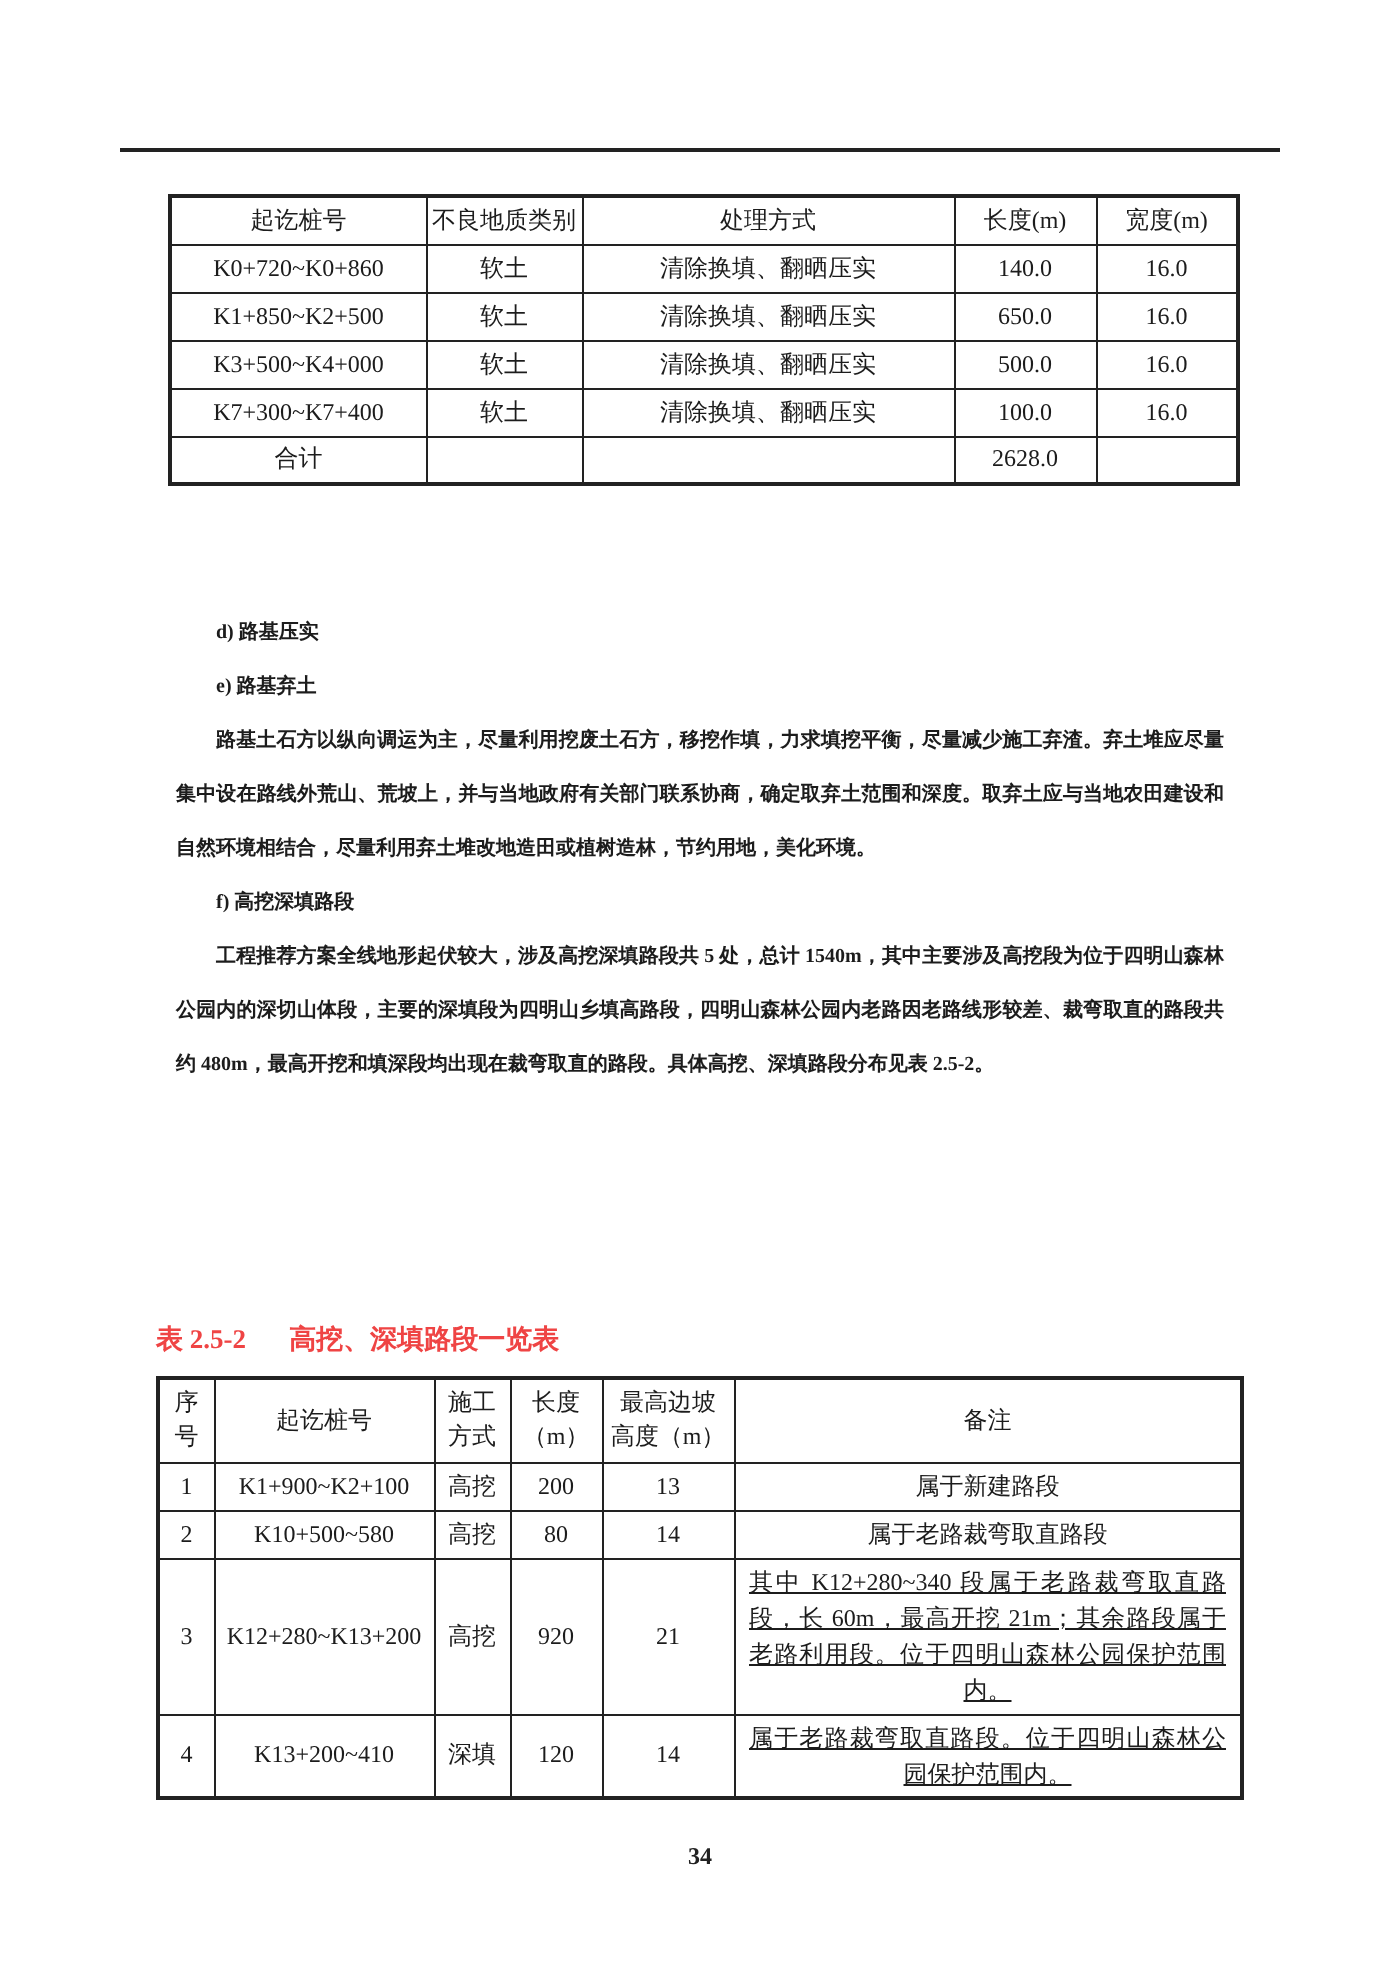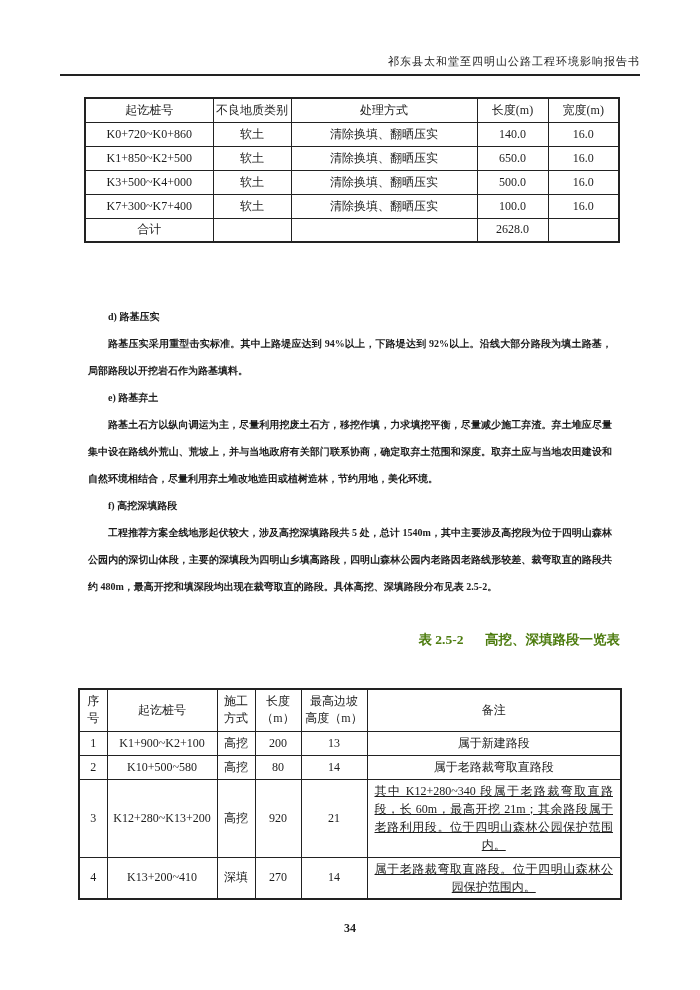--- a/index.html
+++ b/index.html
@@ -62,27 +62,27 @@
     line-height: 27px;
     text-align: justify;
     color: #1c1c1c;
     font-weight: bold;
   }
   .content p { text-indent: 2em; }
 
   
   .caption {
     position: absolute;
-    top: 631px;
+    top: 661px;
     left: 78px;
     width: 542px;
-    text-align: right;
+    text-align: left;
     font-weight: bold;
     font-size: 13.5px;
-    color: #4d7c0f;
+    color: #ef4444;
   }
   .caption .cap-title { margin-left: 1.6em; }
 
   
   .t2 {
     position: absolute;
     top: 688px;
     left: 78px;
     width: 542px;
     table-layout: fixed;
@@ -116,23 +116,20 @@
     font-size: 12px;
     color: #222;
     font-weight: bold;
   }
 </style>
 </head>
 <body>
 
 <div class="page">
 
-  <div class="running-header">
-    <span>祁东县太和堂至四明山公路工程环境影响报告书</span>
-  </div>
   <div class="header-rule"></div>
 
   <table class="t1">
     <colgroup>
       <col style="width:128px">
         <col style="width:78px">
         <col style="width:186px">
         <col style="width:71px">
         <col style="width:71px">
     </colgroup>
@@ -179,21 +176,20 @@
         <td></td>
         <td></td>
         <td>2628.0</td>
         <td></td>
       </tr>
     </tbody>
   </table>
 
   <div class="content">
     <p class="heading">d) 路基压实</p>
-    <p class="para">路基压实采用重型击实标准。其中上路堤应达到 94%以上，下路堤达到 92%以上。沿线大部分路段为填土路基，局部路段以开挖岩石作为路基填料。</p>
     <p class="heading">e) 路基弃土</p>
     <p class="para">路基土石方以纵向调运为主，尽量利用挖废土石方，移挖作填，力求填挖平衡，尽量减少施工弃渣。弃土堆应尽量集中设在路线外荒山、荒坡上，并与当地政府有关部门联系协商，确定取弃土范围和深度。取弃土应与当地农田建设和自然环境相结合，尽量利用弃土堆改地造田或植树造林，节约用地，美化环境。</p>
     <p class="heading">f) 高挖深填路段</p>
     <p class="para">工程推荐方案全线地形起伏较大，涉及高挖深填路段共 5 处，总计 1540m，其中主要涉及高挖段为位于四明山森林公园内的深切山体段，主要的深填段为四明山乡填高路段，四明山森林公园内老路因老路线形较差、裁弯取直的路段共约 480m，最高开挖和填深段均出现在裁弯取直的路段。具体高挖、深填路段分布见表 2.5-2。</p>
   </div>
 
   <div class="caption">
     <span>表 2.5-2</span><span class="cap-title">高挖、深填路段一览表</span>
   </div>
 
@@ -242,21 +238,21 @@
         <td>K12+280~K13+200</td>
         <td>高挖</td>
         <td>920</td>
         <td>21</td>
         <td class="remark u">其中 K12+280~340 段属于老路裁弯取直路段，长 60m，最高开挖 21m；其余路段属于老路利用段。位于四明山森林公园保护范围内。</td>
       </tr>
       <tr style="height:40px">
         <td>4</td>
         <td>K13+200~410</td>
         <td>深填</td>
-        <td>270</td>
+        <td>120</td>
         <td>14</td>
         <td class="remark u">属于老路裁弯取直路段。位于四明山森林公园保护范围内。</td>
       </tr>
     </tbody>
   </table>
 
   <div class="page-number">34</div>
 
 </div>
 

